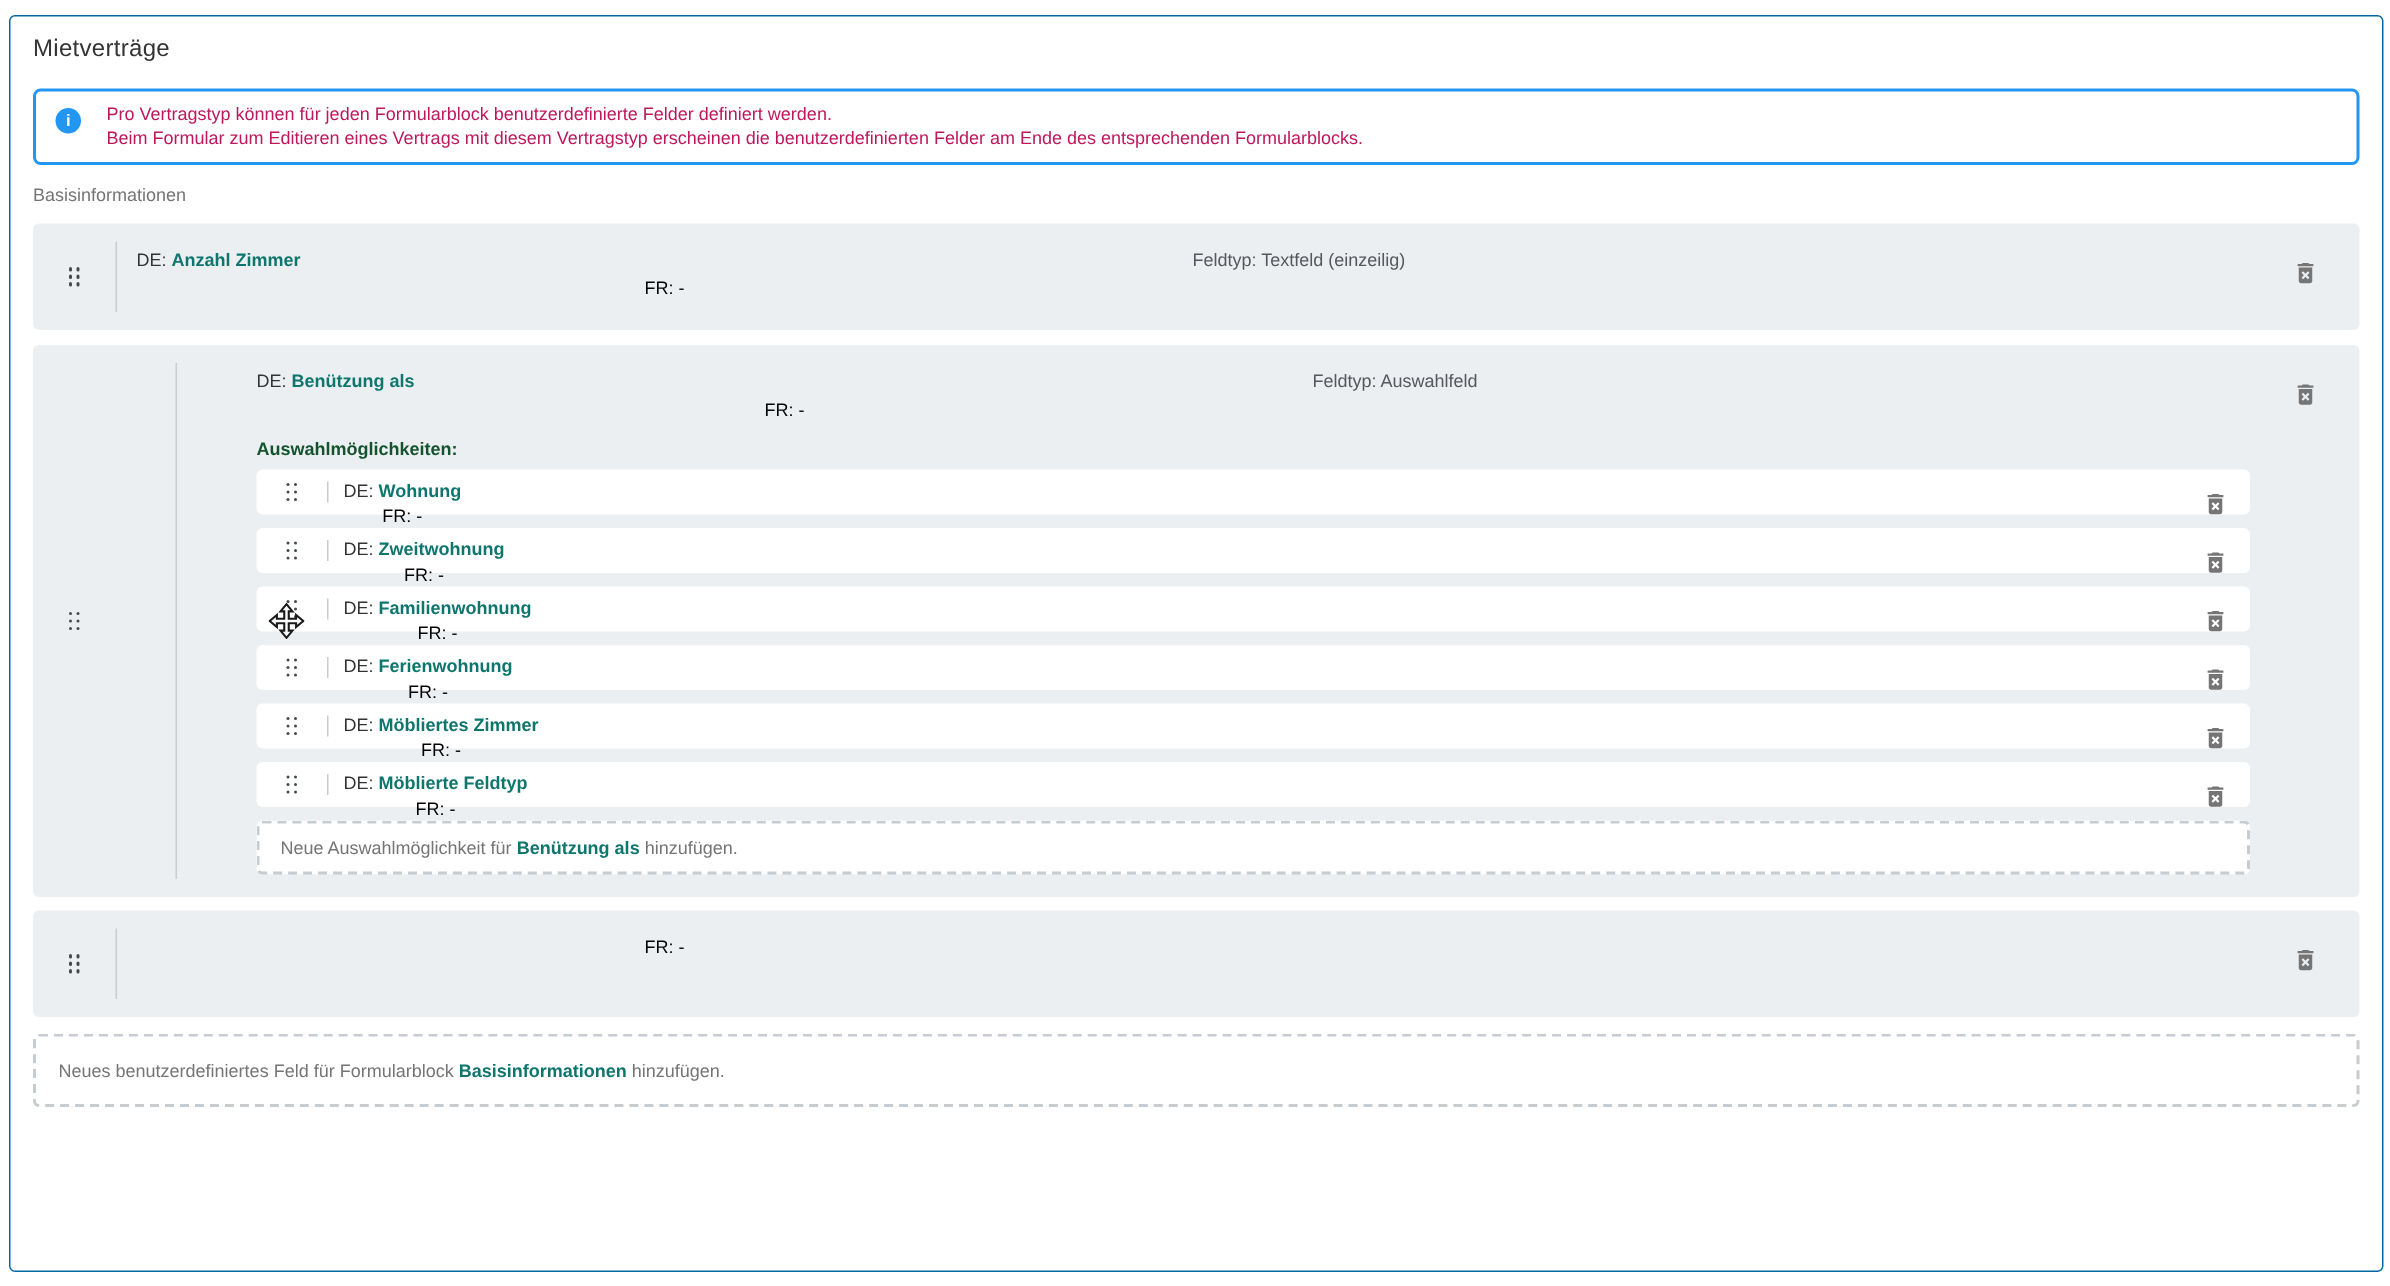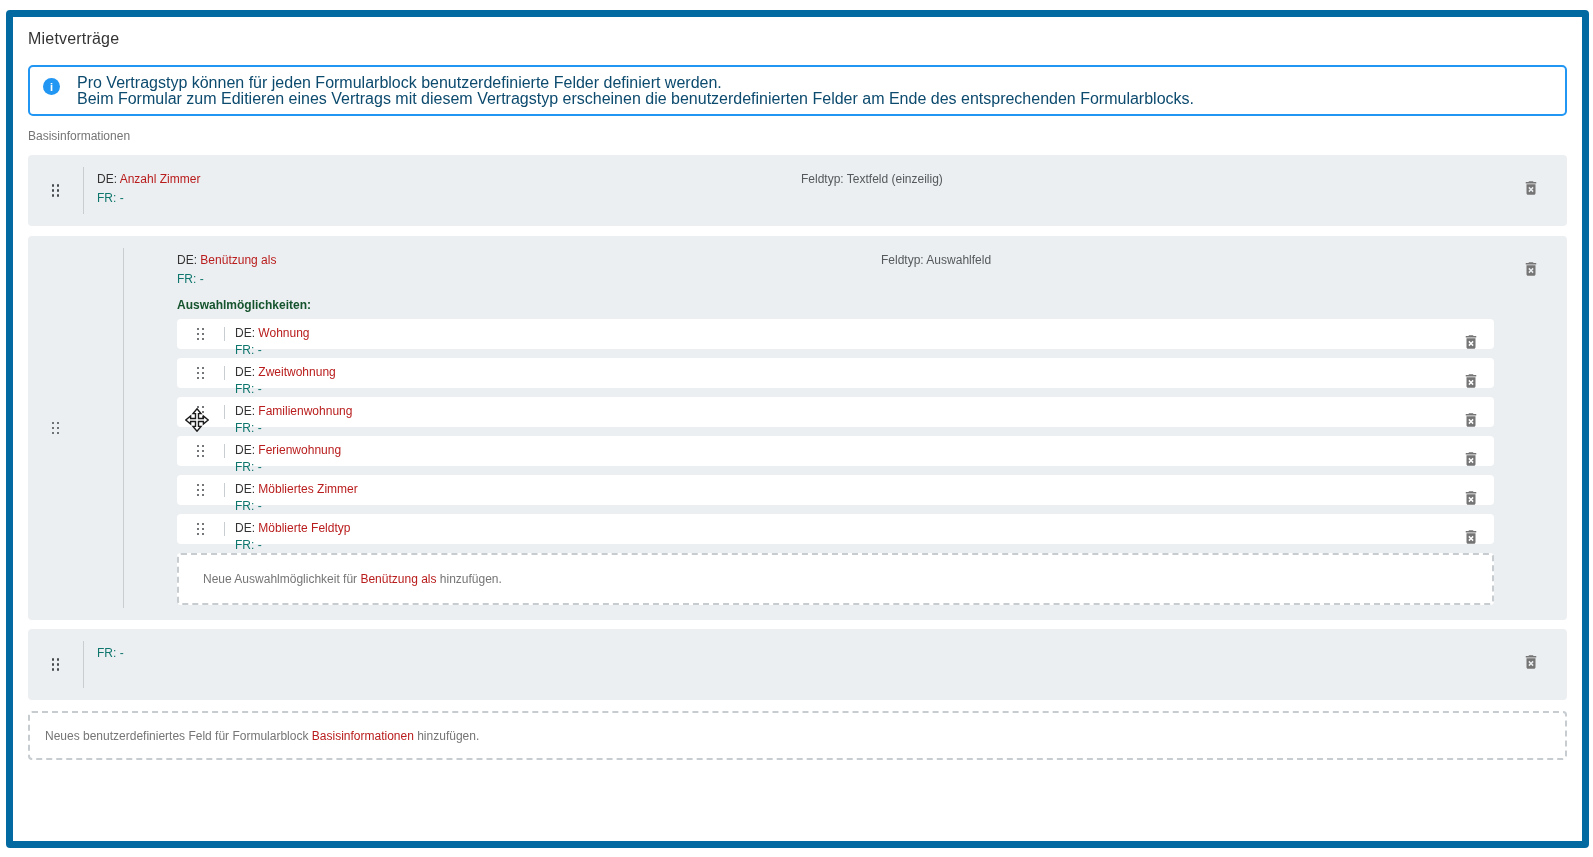--- a/index.html
+++ b/index.html
@@ -3,56 +3,56 @@
 <meta charset="utf-8">
 <style>
   * { box-sizing: border-box; }
   html,body { margin:0; padding:0; }
   body {
     width:1593px; height:857px; background:#fff; overflow:hidden; position:relative;
     font-family:"Liberation Sans", sans-serif; -webkit-font-smoothing:antialiased;
   }
   .container {
     position:absolute; left:6px; top:10px; width:1583px; height:838px;
-    background:#fff; border:7px solid #0369a1; border-radius:4px;
+    background:#fff; border:1px solid #0369a1; border-radius:4px;
     padding:12px 15px 0 15px;
   }
   .page-title {
     font-size:16px; line-height:19px; color:#343434; letter-spacing:.2px;
     margin:0 0 17px 0; font-weight:400;
   }
   .info-box {
     display:flex; align-items:flex-start; border:2px solid #2196f3; border-radius:5px;
     padding:6px 16px 8px 13px; margin-bottom:13px; background:#fff;
   }
   .info-icon {
     flex:0 0 17px; width:17px; height:17px; border-radius:50%; background:#2196f3;
     color:#fff; font-size:11px; font-weight:700; font-style:normal;
     display:flex; align-items:center; justify-content:center; margin:5px 17px 0 0;
   }
-  .info-lines { font-size:16px; line-height:15.5px; color:#0c4a6e; padding-top:2px; }
+  .info-lines { font-size:12px; line-height:15.5px; color:#be185d; padding-top:2px; }
   .section-label { font-size:12px; line-height:14px; color:#757575; margin:13px 0 12px 0; }
 
   .field-card {
     position:relative; background:#eceff1; border-radius:4px;
     display:flex; margin-bottom:10px; min-height:71px;
   }
   .field-card.options-card { margin-bottom:9px;gap:40px; }
   .drag-col { flex:0 0 55px; display:flex; align-items:center; justify-content:center; cursor:move; }
   .v-divider { width:1px; background:#c8cdd1; margin:12px 0; }
   .dots { display:grid; grid-template-columns:repeat(2,2.5px); grid-template-rows:repeat(3,2.5px); gap:2.5px 2.5px; }
   .dots i { width:2.5px; height:2.5px; border-radius:50%; background:#454a4e; }
 
   .card-body { flex:1; display:flex; padding:17px 100px 15px 13px; }
   .options-card .card-body { display:block; padding:17px 73px 15px 13px; }
   .card-header { display:flex; }
   .names { width:704px; }
   .name-line { font-size:12px; line-height:14px; color:#333; margin-bottom:5px; }
-  .name-line b, .add-box b { font-weight:400; color:#b91c1c; }
-  .fr-line { font-size:12px; line-height:14px; color:#0f766e; }
+  .name-line b, .add-box b { font-weight:700; color:#0f766e; }
+  .fr-line { font-size:12px; line-height:14px; color:#000000;text-align:center; }
   .feldtyp { flex:1; font-size:12px; line-height:14px; color:#55585c; }
 
   .trash-btn {
     position:absolute; background:none; border:none; padding:0; margin:0; cursor:pointer;
     width:18px; height:18px; line-height:0;
   }
   .card-trash { top:24px; right:27px; }
   .opt-trash { top:14px; right:14px; }
 
   .options-label { font-size:12px; line-height:14px; color:#14532d; margin:12px 0 7px 0;font-weight:bold; }
@@ -63,21 +63,21 @@
   .opt-drag { flex:0 0 47px; display:flex; align-items:center; justify-content:center; cursor:move; }
   .option-row .v-divider { margin:8px 0; }
   .opt-text { padding:7px 0 0 10px; }
   .opt-text .name-line { margin-bottom:3px; }
   .move-cursor { position:absolute; left:8px; top:11px; z-index:2; pointer-events:none; }
 
   .add-box {
     background:#fff; border:2px dashed #c7ccd0; border-radius:4px;
     display:flex; align-items:center; font-size:12px; color:#757575; cursor:pointer;
   }
-  .add-option { height:52px; margin-top:7px; padding-left:24px; }
+  .add-option { height:36px; margin-top:7px; padding-left:14px; }
   .add-field { height:49px; margin-top:11px; padding-left:15px; }
 </style>
 </head>
 <body>
 
 <div class="container">
 
   <div class="page-title">Mietverträge</div>
 
   <div class="info-box">

